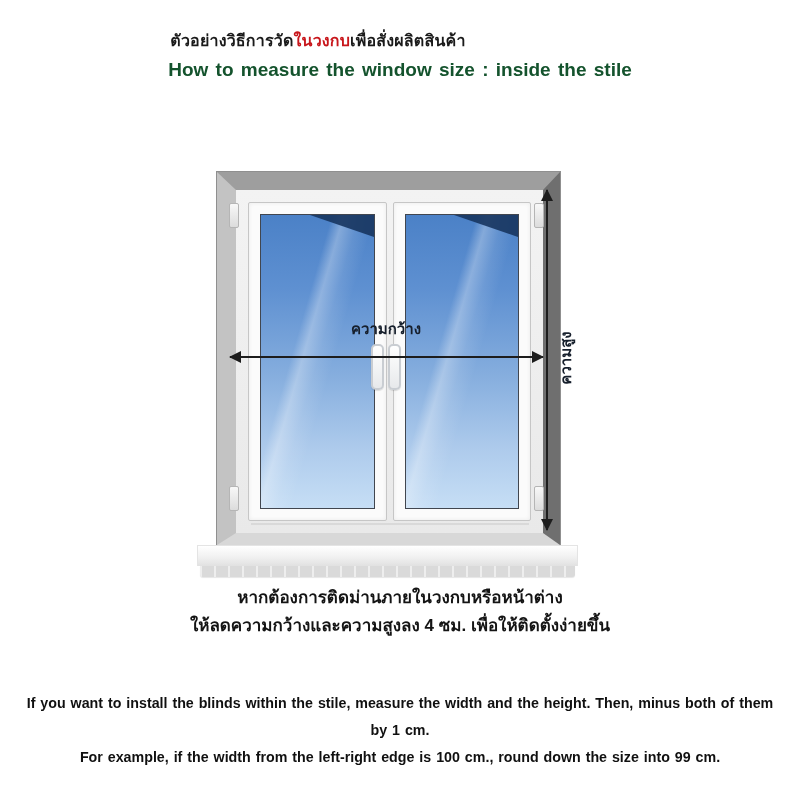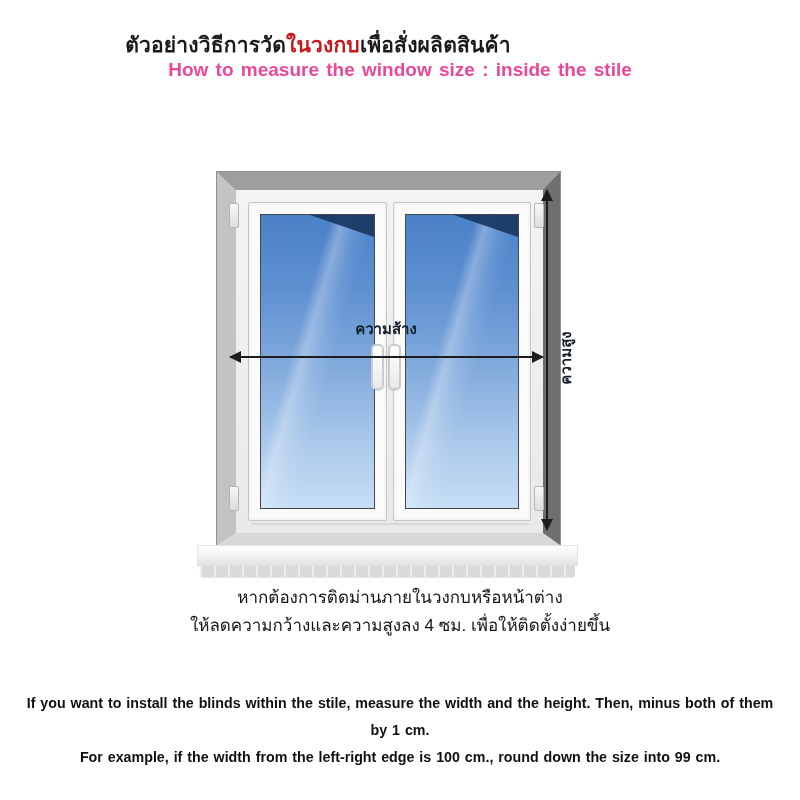--- a/index.html
+++ b/index.html
@@ -1,24 +1,24 @@
 <!DOCTYPE html>
 <html><head>
 <meta charset="utf-8">
 <style>
   html,body{margin:0;padding:0;background:#fff;}
   .stage{position:relative;width:800px;height:800px;background:#ffffff;overflow:hidden;
          font-family:"Liberation Sans","DejaVu Sans",sans-serif;color:#1a1a1a;}
 
   
   .title-thai{position:absolute;top:28px;left:0;width:636px;text-align:center;
-              font-size:21px;font-weight:700;letter-spacing:.2px;}
+              font-size:16px;font-weight:700;letter-spacing:.2px;}
   .title-thai .hl{color:#c8171c;}
   .title-en{position:absolute;top:59px;left:0;width:800px;text-align:center;
-            font-size:19px;font-weight:700;word-spacing:2px;color:#ec4899;}
+            font-size:19px;font-weight:700;word-spacing:2px;color:#14532d;}
 
   
   .frame{position:absolute;left:217px;top:172px;width:343px;height:373px;box-sizing:border-box;
          border-style:solid;border-width:18px 17px 12px 19px;
          border-color:#9e9e9e #6f6f6f #d8d8d8 #c3c3c3;
          background:#ededed;
          box-shadow:0 0 0 1px #8f8f8f, inset 1px 1px 2px rgba(255,255,255,.7), inset -1px -1px 2px rgba(0,0,0,.18);}
   .frame-inner{position:absolute;inset:0;background:linear-gradient(180deg,#f3f3f3,#e9e9e9);
                padding:12px;box-sizing:border-box;display:flex;gap:6px;}
   .sash{flex:1;background:#fbfbfb;border:1px solid #c6c6c6;border-radius:2px;
@@ -56,21 +56,21 @@
   
   .sill{position:absolute;left:197px;top:545px;width:381px;height:21px;
         background:linear-gradient(180deg,#ffffff,#f1f1f1 55%,#e1e1e1);
         border:1px solid #e4e4e4;border-bottom:none;box-sizing:border-box;}
   .sill-lip{position:absolute;left:200px;top:566px;width:375px;height:11px;background:#dadada;
             background-image:repeating-linear-gradient(90deg,rgba(255,255,255,.55) 0 2px,rgba(255,255,255,0) 2px 14px);
             border-radius:0 0 3px 3px;box-shadow:0 1px 1px rgba(0,0,0,.10);}
 
   
   .thai-body{position:absolute;left:0;top:584px;width:800px;text-align:center;
-             font-size:17px;font-weight:400;line-height:28px;color:#141414;}
+             font-size:17px;font-weight:700;line-height:28px;color:#141414;}
   .en-body{position:absolute;left:0;top:689px;width:800px;text-align:center;
            font-size:15px;font-weight:700;line-height:27px;color:#101010;
            transform:scaleX(.95);transform-origin:center;word-spacing:1px;}
 </style>
 </head>
 <body>
 
 <div class="stage">
 
   <div class="title-thai"><span>ตัวอย่างวิธีการวัด</span><span class="hl">ในวงกบ</span><span>เพื่อสั่งผลิตสินค้า</span></div>
@@ -99,21 +99,21 @@
   <div class="handle" style="left:388px;top:344px;"></div>
   <div class="hinge" style="left:229px;top:203px;"></div>
   <div class="hinge" style="left:229px;top:486px;"></div>
   <div class="hinge" style="left:534px;top:203px;"></div>
   <div class="hinge" style="left:534px;top:486px;"></div>
 
   <div class="h-arrow">
     <span class="a-l"></span>
     <span class="a-r"></span>
   </div>
-  <div class="width-label">ความส้าง</div>
+  <div class="width-label">ความกว้าง</div>
 
   <div class="v-arrow">
     <span class="a-u"></span>
     <span class="a-d"></span>
   </div>
   <div class="height-label">ความสูง</div>
 
   <div class="sill"></div>
   <div class="sill-lip"></div>
 

